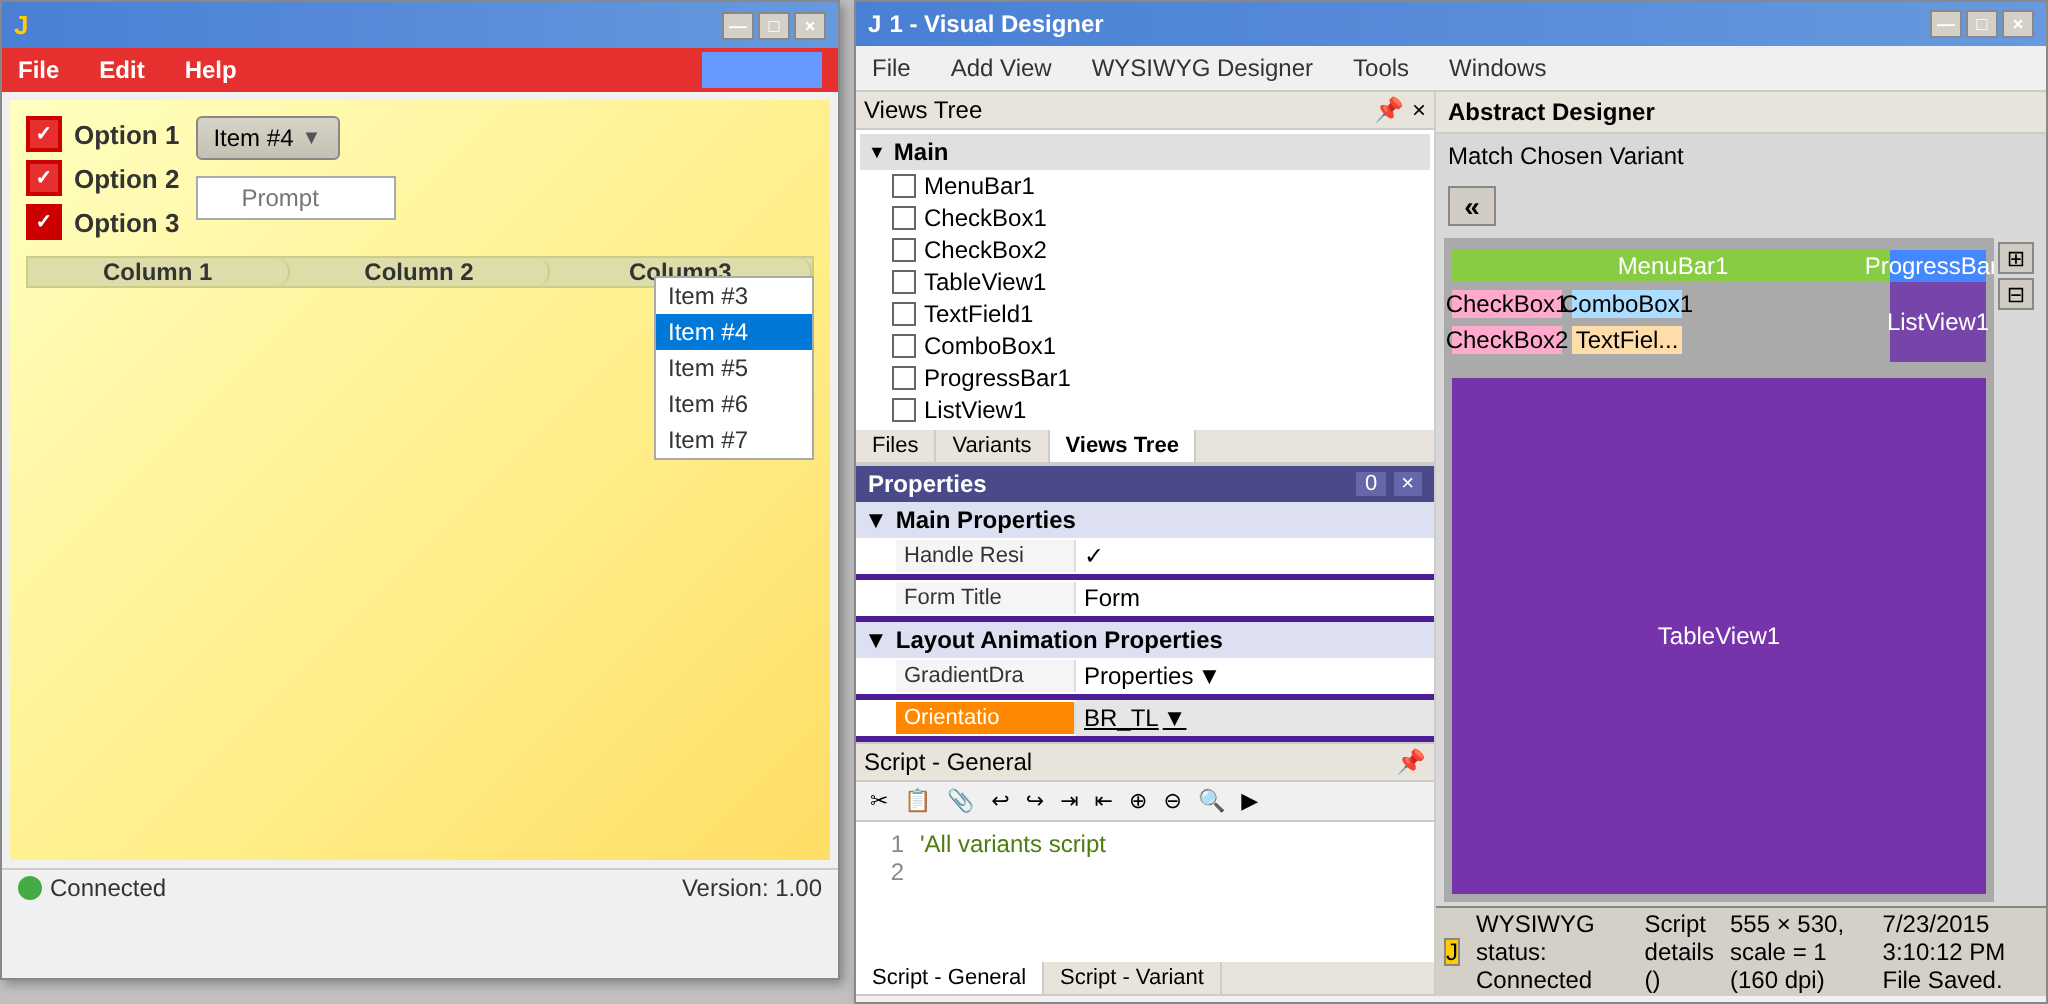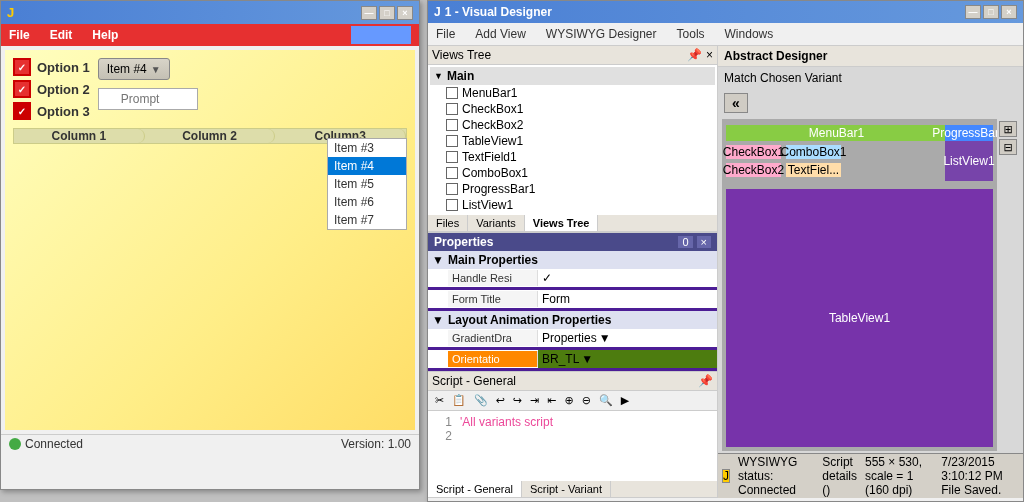--- a/index.html
+++ b/index.html
@@ -148,21 +148,21 @@
     
     .script-header {
       background: #e8e4dc; border-bottom: 1px solid #ccc; padding: 2px 4px;
       display: flex; align-items: center; justify-content: space-between; font-size: 11px;
     }
     .script-toolbar { background: #f0f0f0; padding: 2px 4px; border-bottom: 1px solid #ccc; display: flex; gap: 2px; align-items: center; }
     .script-toolbar .tool-btn { padding: 1px 3px; font-size: 11px; cursor: pointer; background: transparent; border: none; }
     .script-content { background: white; padding: 4px; font-family: 'Courier New', monospace; font-size: 12px; height: 70px; overflow: auto; }
     .script-line { display: flex; gap: 8px; }
     .line-num { color: #888; min-width: 20px; text-align: right; }
-    .line-code { color: #ec4899; text-align: right; }
+    .line-code { color: #4d7c0f; text-align: right; }
 
     .script-tabs { display: flex; background: #e8e4dc; border-bottom: 1px solid #ccc; }
     .script-tab { padding: 2px 8px; font-size: 11px; cursor: pointer; border-right: 1px solid #ccc; }
     .script-tab.active { background: white; }
 
     
     .designer-status {
       background: #d4d0c8; border-top: 1px solid #888; padding: 1px 4px;
       display: flex; align-items: center; gap: 8px; font-size: 10px;
     }
@@ -369,21 +369,21 @@
           </div>
           <div class="prop-row">
             <div class="prop-name">GradientDra</div>
             <div class="prop-value">
               <span>Properties</span>
               <span>▼</span>
             </div>
           </div>
           <div class="prop-row">
             <div class="prop-name" style="background: #ff8800; color: white;">Orientatio</div>
-            <div class="prop-value" style="background: #4d7c0f;">
+            <div class="prop-value" style="background: #e5e5e5; text-decoration: underline;">
               <span>BR_TL</span>
               <span>▼</span>
             </div>
           </div>
 
         </div>
 
         <div style="border-top: 1px solid #ccc;">
           <div class="script-header">
             <span>Script - General</span>

